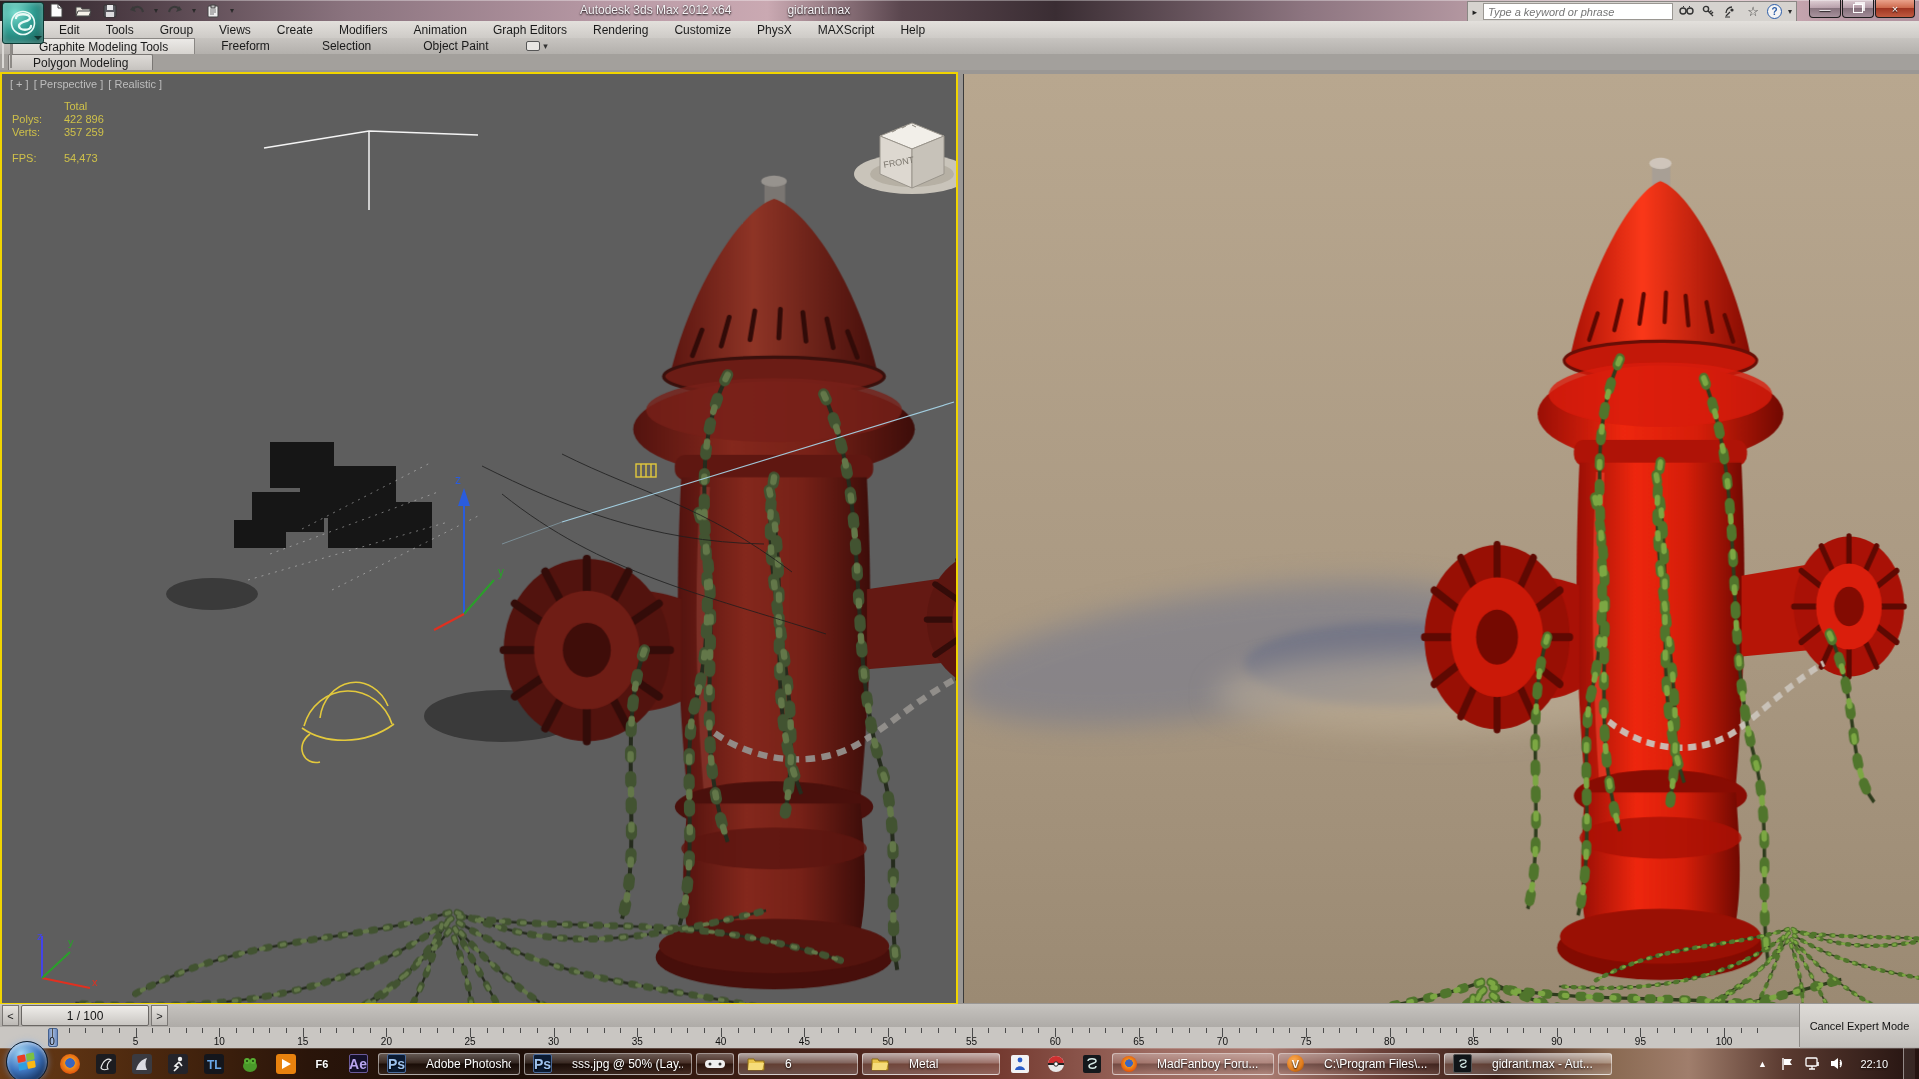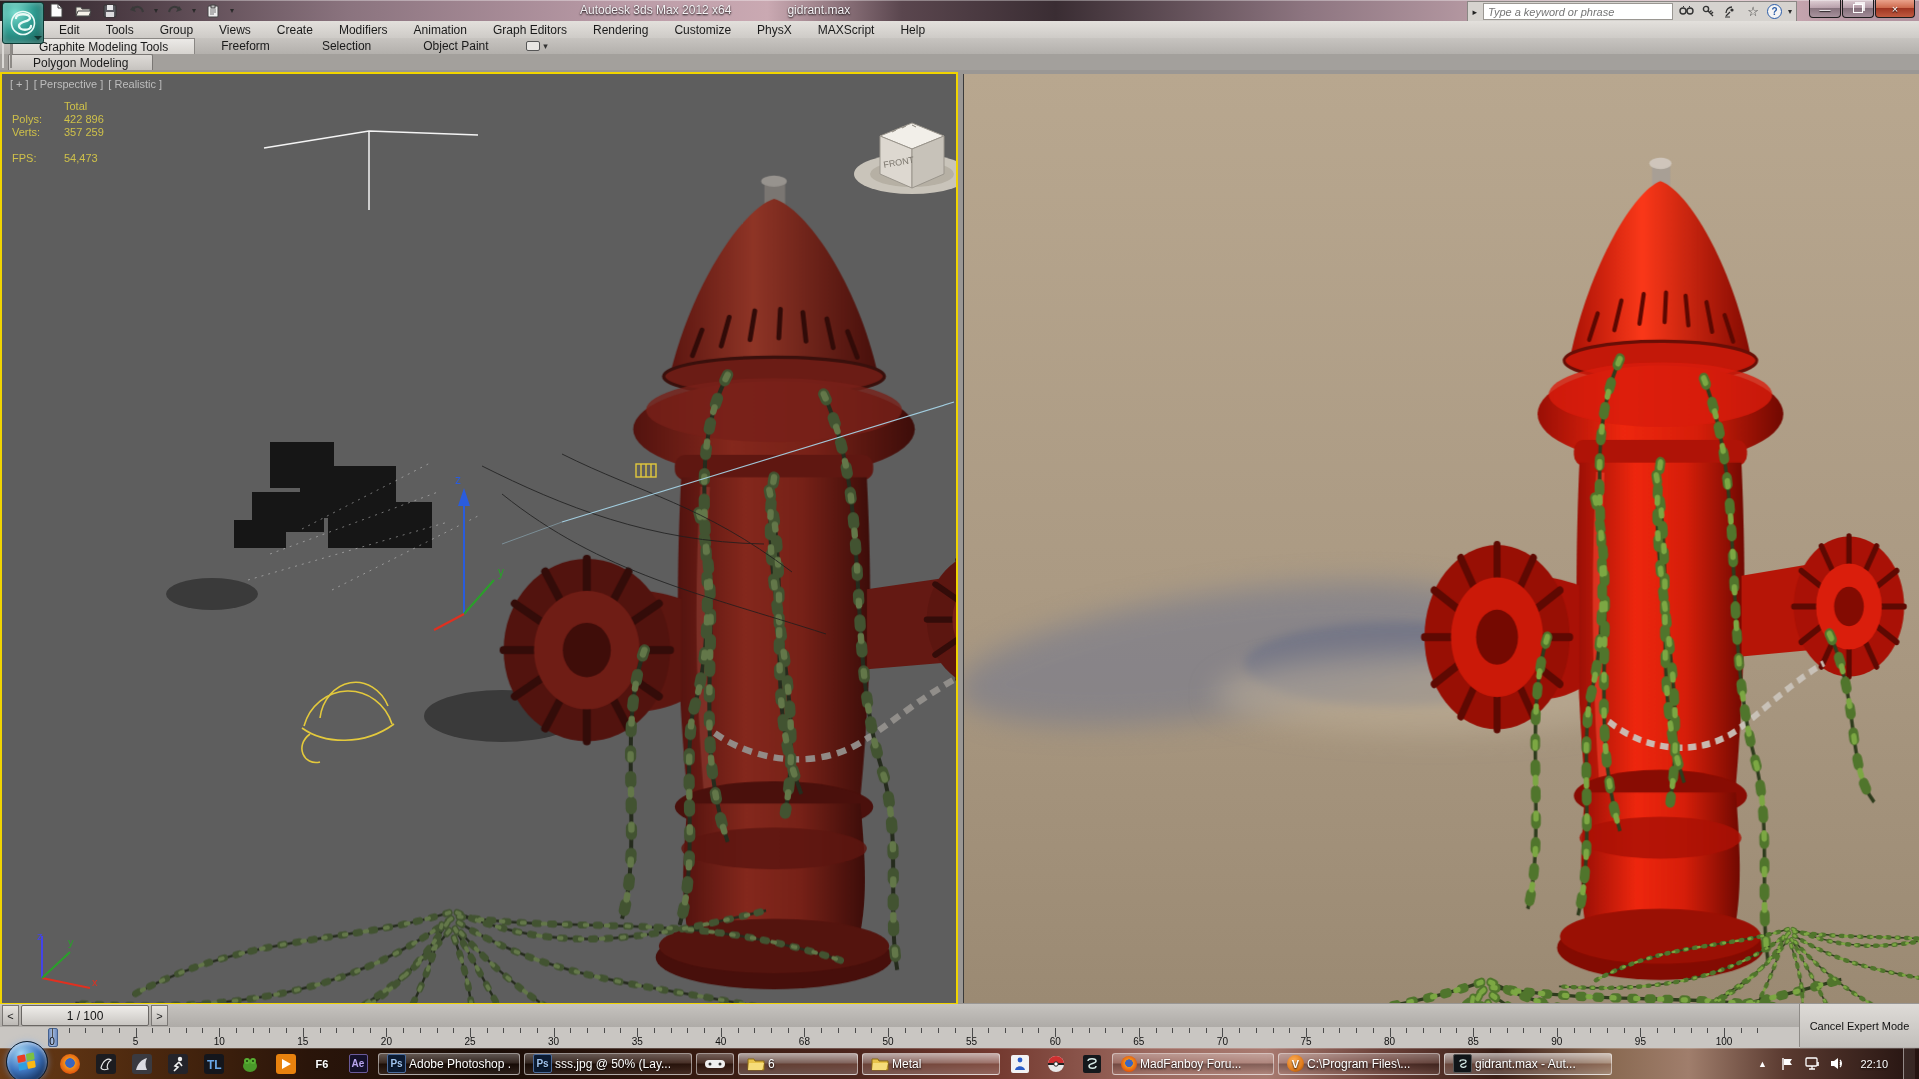--- a/index.html
+++ b/index.html
@@ -90,24 +90,24 @@
   .tb-spacer{width:52px;}
   .start-orb{position:absolute;left:6px;top:-7px;width:40px;height:40px;border-radius:50%;z-index:50;
     background:radial-gradient(circle at 35% 28%,#9fd4f2,#3f77c2 45%,#16325f 78%,#0a1c38);
     border:1px solid #0a1c30;box-shadow:0 0 6px rgba(120,180,255,.5),inset 0 2px 4px rgba(255,255,255,.6);
     display:flex;align-items:center;justify-content:center;}
   .winflag{width:18px;height:16px;display:grid;grid-template-columns:8px 8px;grid-template-rows:7px 7px;gap:1px;transform:rotate(-8deg) skewY(-4deg);}
   .winflag i{border-radius:1px;}
   .tb-icon{width:30px;height:26px;margin:0 3px;display:flex;align-items:center;justify-content:center;}
   .tb-btn{height:22px;margin:0 2px;border:1px solid rgba(255,255,255,.5);border-radius:3px;
     background:linear-gradient(180deg,rgba(255,255,255,.30),rgba(255,255,255,.10) 45%,rgba(0,0,0,.22) 50%,rgba(255,255,255,.08));
-    display:flex;align-items:center;gap:3px;padding:0 8px;color:#fff;font-size:12px;text-shadow:0 1px 2px #000;box-sizing:border-box;}
+    display:flex;align-items:center;gap:20px;padding:0 8px;color:#fff;font-size:12px;text-shadow:0 1px 2px #000;box-sizing:border-box;}
   .tb-btn.lit{background:linear-gradient(180deg,rgba(255,255,255,.6),rgba(255,245,240,.3) 45%,rgba(150,110,95,.4) 50%,rgba(255,255,255,.22));}
   .appsq{width:17px;height:17px;border-radius:2px;display:flex;align-items:center;justify-content:center;
-    font-size:10px;font-weight:bold;flex:none;}
+    font-size:14px;font-weight:bold;flex:none;}
   .ps{background:#0b1b33;border:1px solid #4a6a9a;color:#9fc3ee;}
   .ae{background:#14102a;border:1px solid #6a5a9a;color:#b9a5ee;}
   .ff{background:radial-gradient(circle at 50% 45%,#3a65c0 0 30%,#f08f1e 34%,#e2590d 70%,#b33d05);border-radius:50%;}
   .maxsq{background:#101418;border:1px solid #555;color:#cfe4e0;font-size:11px;}
   .vray{background:radial-gradient(circle at 40% 35%,#ffb25a,#e07a1a 60%,#7a3c08);border-radius:50%;color:#fff;font-size:11px;}
   .tray{margin-left:auto;display:flex;align-items:center;gap:9px;padding-right:4px;}
   .tray .ticon{display:flex;align-items:center;justify-content:center;width:16px;height:16px;}
   .clock{color:#fff;font-size:11px;text-shadow:0 1px 2px #000;padding:0 6px;}
   .showdesk{width:11px;height:31px;border-left:1px solid rgba(255,255,255,.45);background:rgba(255,255,255,.08);}
   .ftext{color:#fff;font-size:11px;font-weight:bold;text-shadow:0 1px 2px #000;}
@@ -502,21 +502,21 @@
         <div class="tick" style="left: 670.64px;"></div>
         <div class="tick" style="left: 687.36px;"></div>
         <div class="tick" style="left: 704.08px;"></div>
         <div class="tick major" style="left: 720.8px;"></div>
         <div class="tick-label" style="left: 720.8px;">40</div>
         <div class="tick" style="left: 737.52px;"></div>
         <div class="tick" style="left: 754.24px;"></div>
         <div class="tick" style="left: 770.96px;"></div>
         <div class="tick" style="left: 787.68px;"></div>
         <div class="tick major" style="left: 804.4px;"></div>
-        <div class="tick-label" style="left: 804.4px;">68</div>
+        <div class="tick-label" style="left: 804.4px;">45</div>
         <div class="tick" style="left: 821.12px;"></div>
         <div class="tick" style="left: 837.84px;"></div>
         <div class="tick" style="left: 854.56px;"></div>
         <div class="tick" style="left: 871.28px;"></div>
         <div class="tick major" style="left: 888px;"></div>
         <div class="tick-label" style="left: 888px;">50</div>
         <div class="tick" style="left: 904.72px;"></div>
         <div class="tick" style="left: 921.44px;"></div>
         <div class="tick" style="left: 938.16px;"></div>
         <div class="tick" style="left: 954.88px;"></div>

